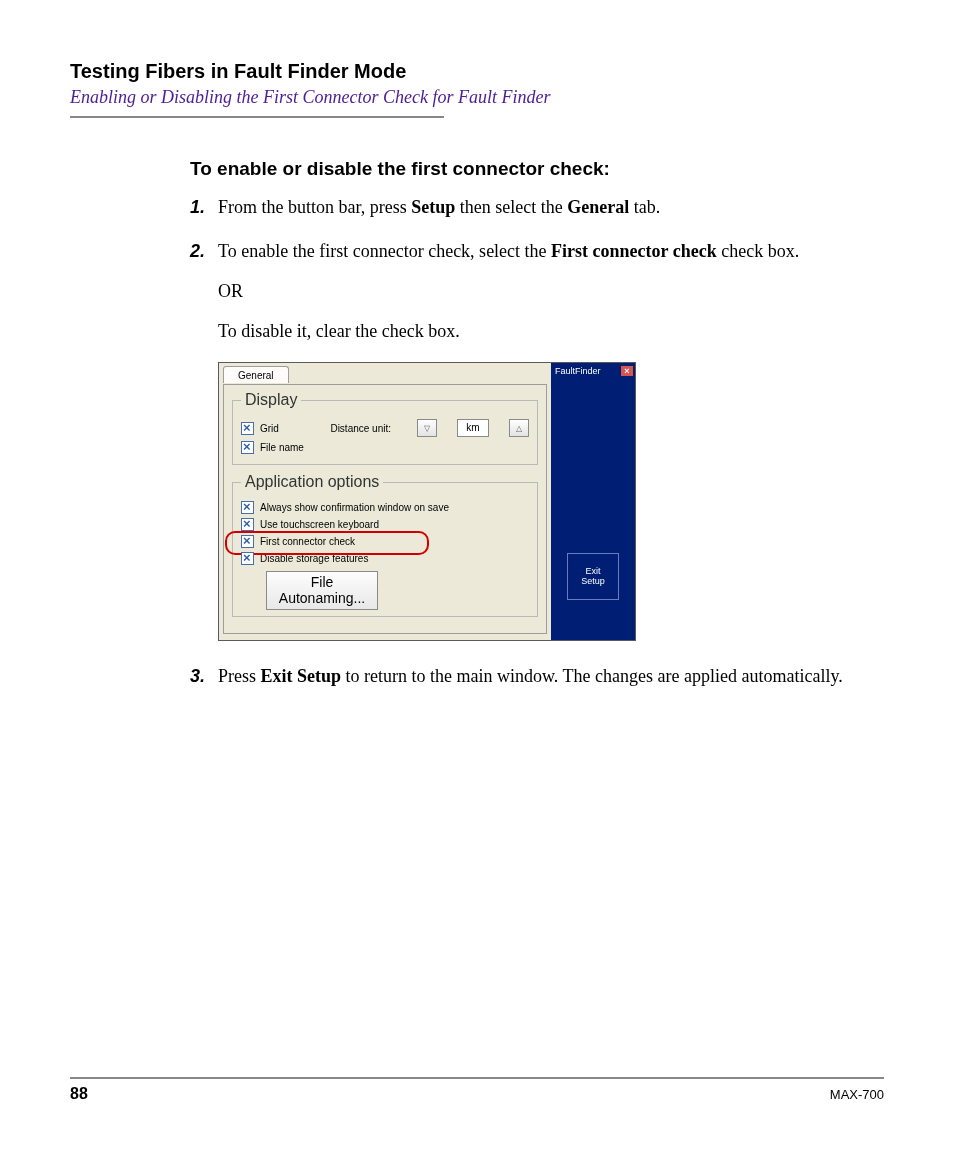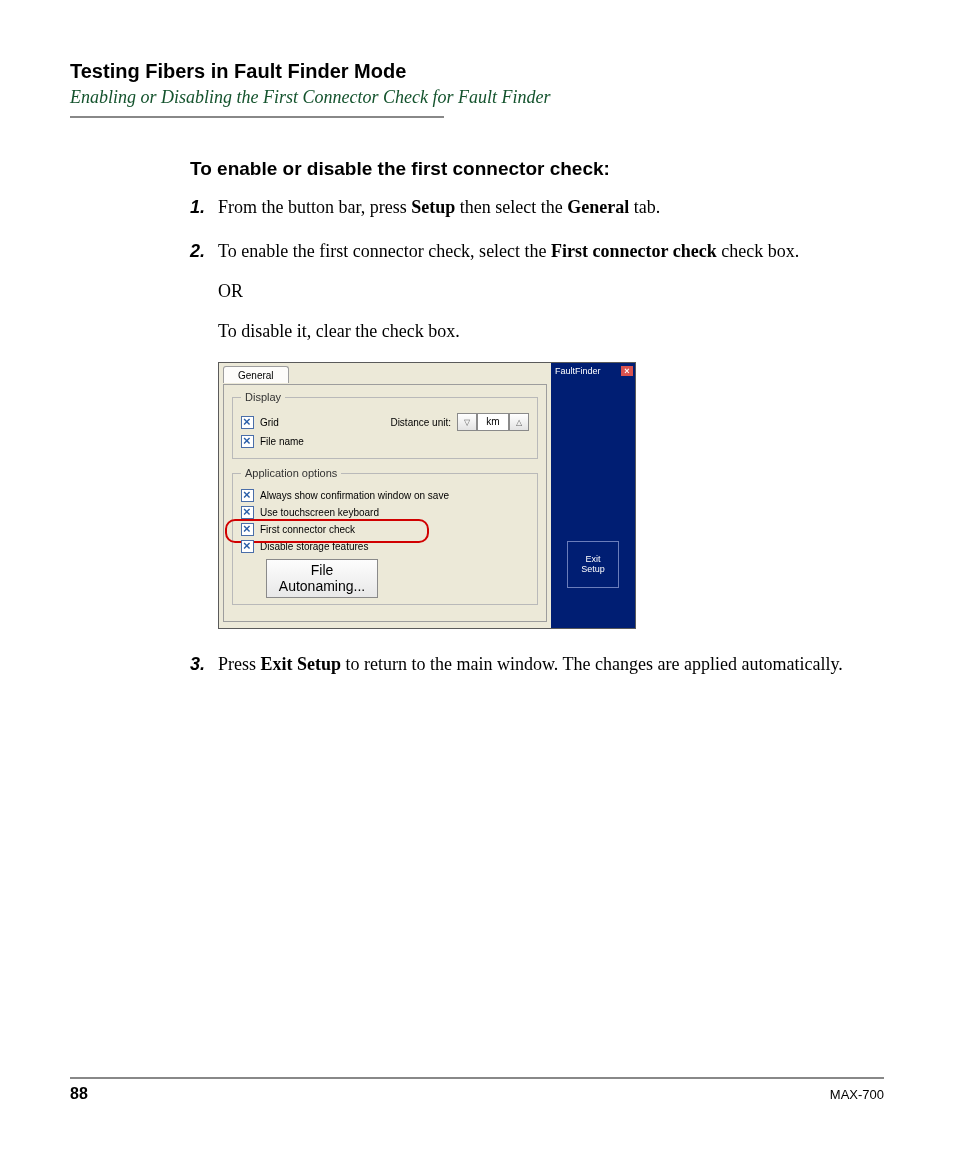--- a/index.html
+++ b/index.html
@@ -23,21 +23,21 @@
     font-family: "Segoe UI", "Helvetica Neue", Arial, sans-serif;
     font-weight: 700;
     font-size: 20px;
     margin: 0 0 4px 0;
   }
   .subtitle {
     font-family: Georgia, 'Times New Roman', serif;
     font-style: italic;
     font-size: 18px;
     margin: 0 0 8px 0;
-    color: #14532d;
+    color: #4c1d95;
   }
   .rule {
     border: none;
     border-top: 2px solid #888;
     margin: 0 0 40px 0;
     width: 46%;
   }
   .content {
     margin-left: 120px;
   }
@@ -145,21 +145,21 @@
     padding: 6px 8px 8px 8px;
   }
   fieldset.ui {
     border: 1px solid #b9b9b9;
     margin: 0 0 8px 0;
     padding: 6px 8px 6px 8px;
     font-size: 10px;
   }
   fieldset.ui legend {
     padding: 0 4px;
-    font-size: 11px;
+    font-size: 16px;
     color: #333;
   }
   .row {
     display: flex;
     align-items: center;
     margin: 4px 0;
   }
   .cb {
     width: 13px; height: 13px;
     border: 1px solid #4a6ea9;
@@ -174,21 +174,21 @@
     position: absolute;
     left: 1px; top: -3px;
     color: #2b5fa8;
     font-size: 13px;
     font-weight: bold;
   }
   .row-label { flex: 1; }
   .dist-unit {
     display: flex;
     align-items: center;
-    gap: 0;
+    gap: 20px;
     margin-left: auto;
   }
   .dist-label { margin-right: 6px; }
   .spin-btn {
     width: 18px; height: 16px;
     border: 1px solid #8a8a8a;
     background: linear-gradient(#fff,#e3e3e3);
     display: flex; align-items: center; justify-content: center;
     font-size: 8px; color: #666;
   }

